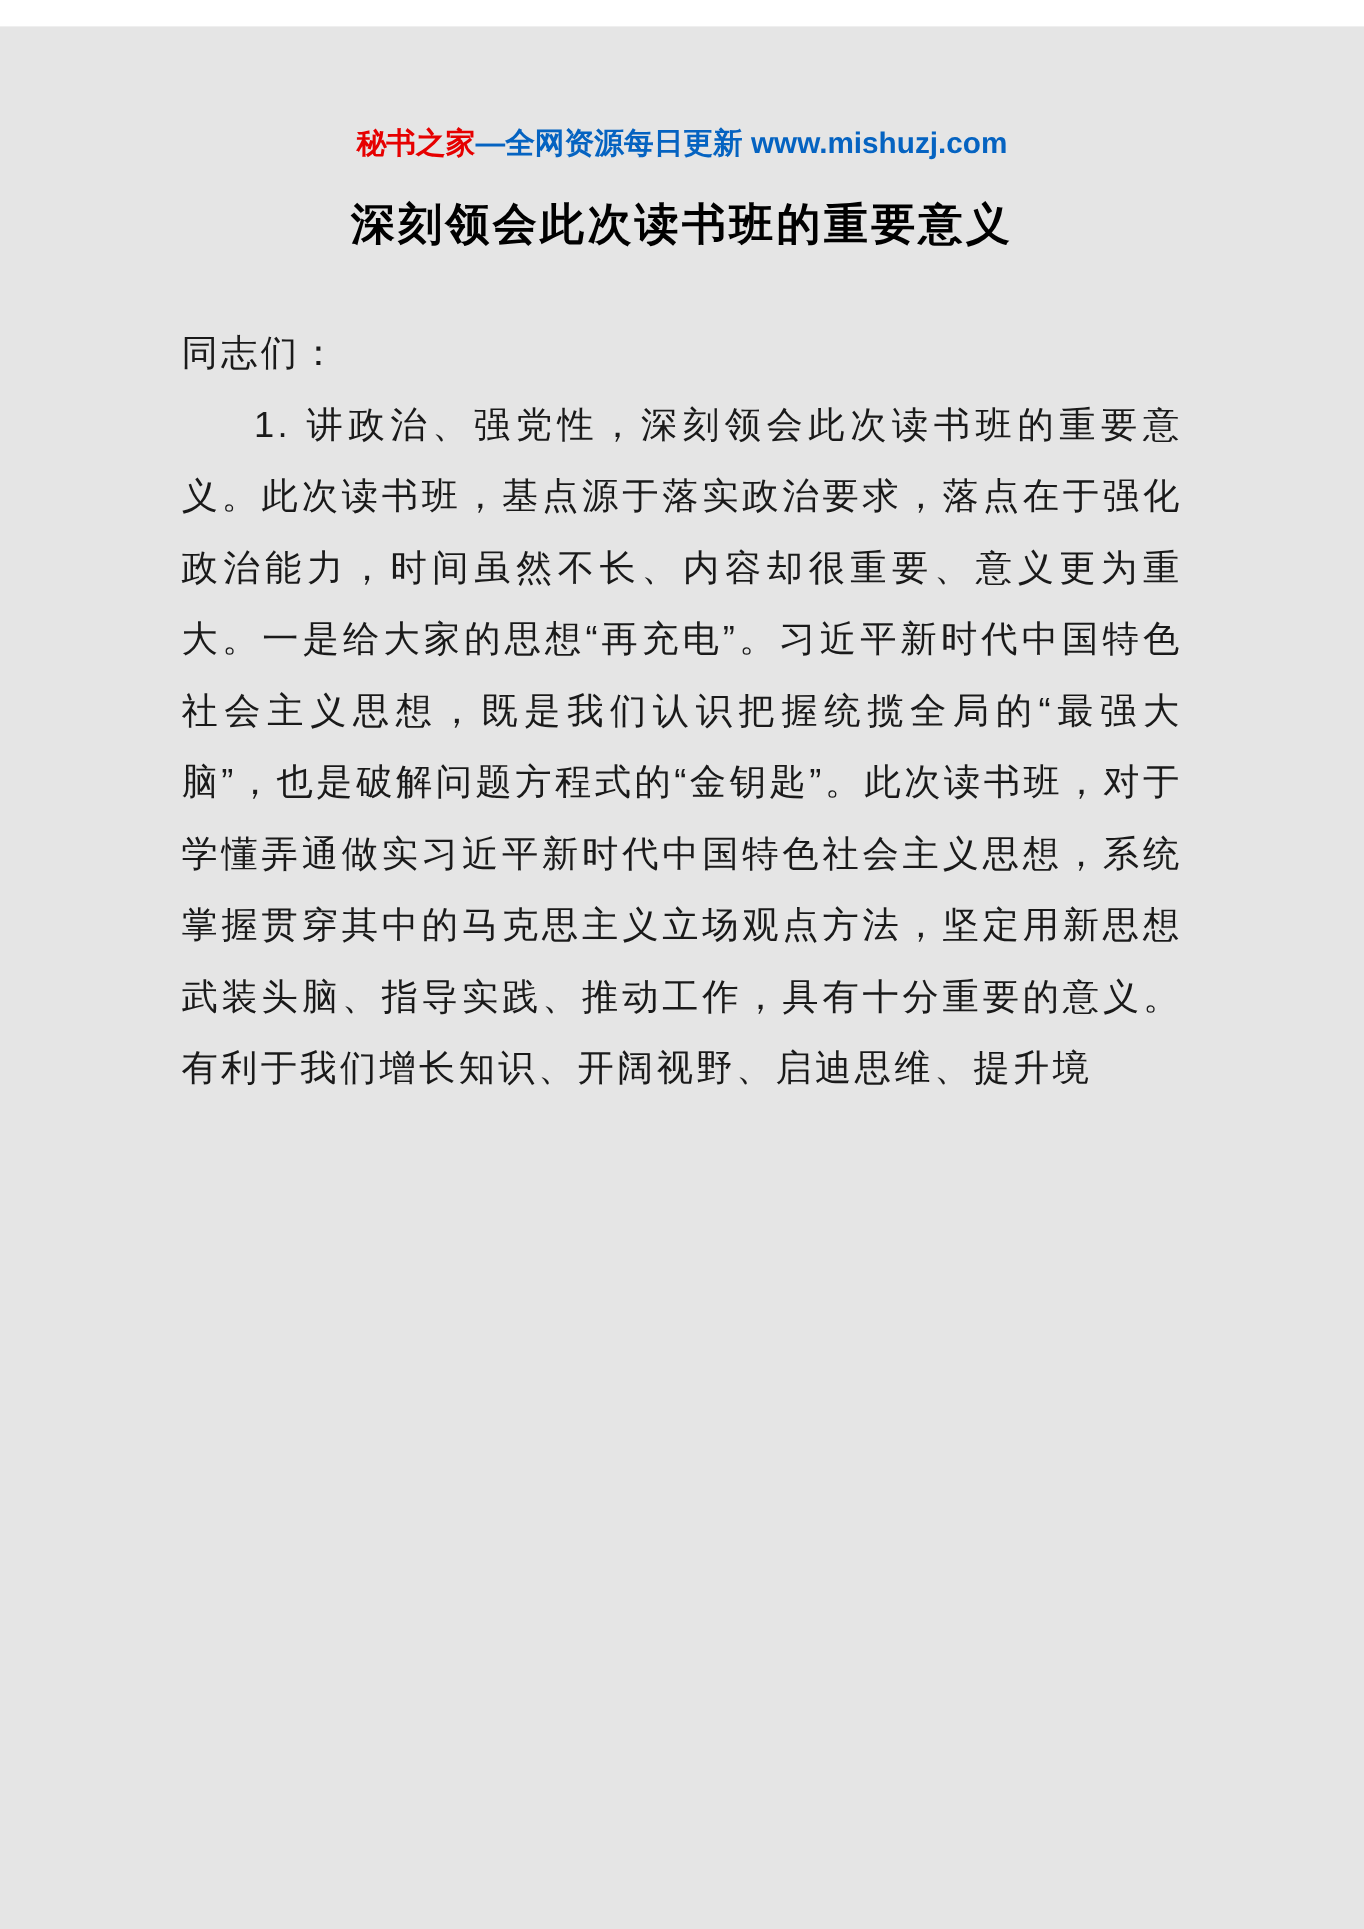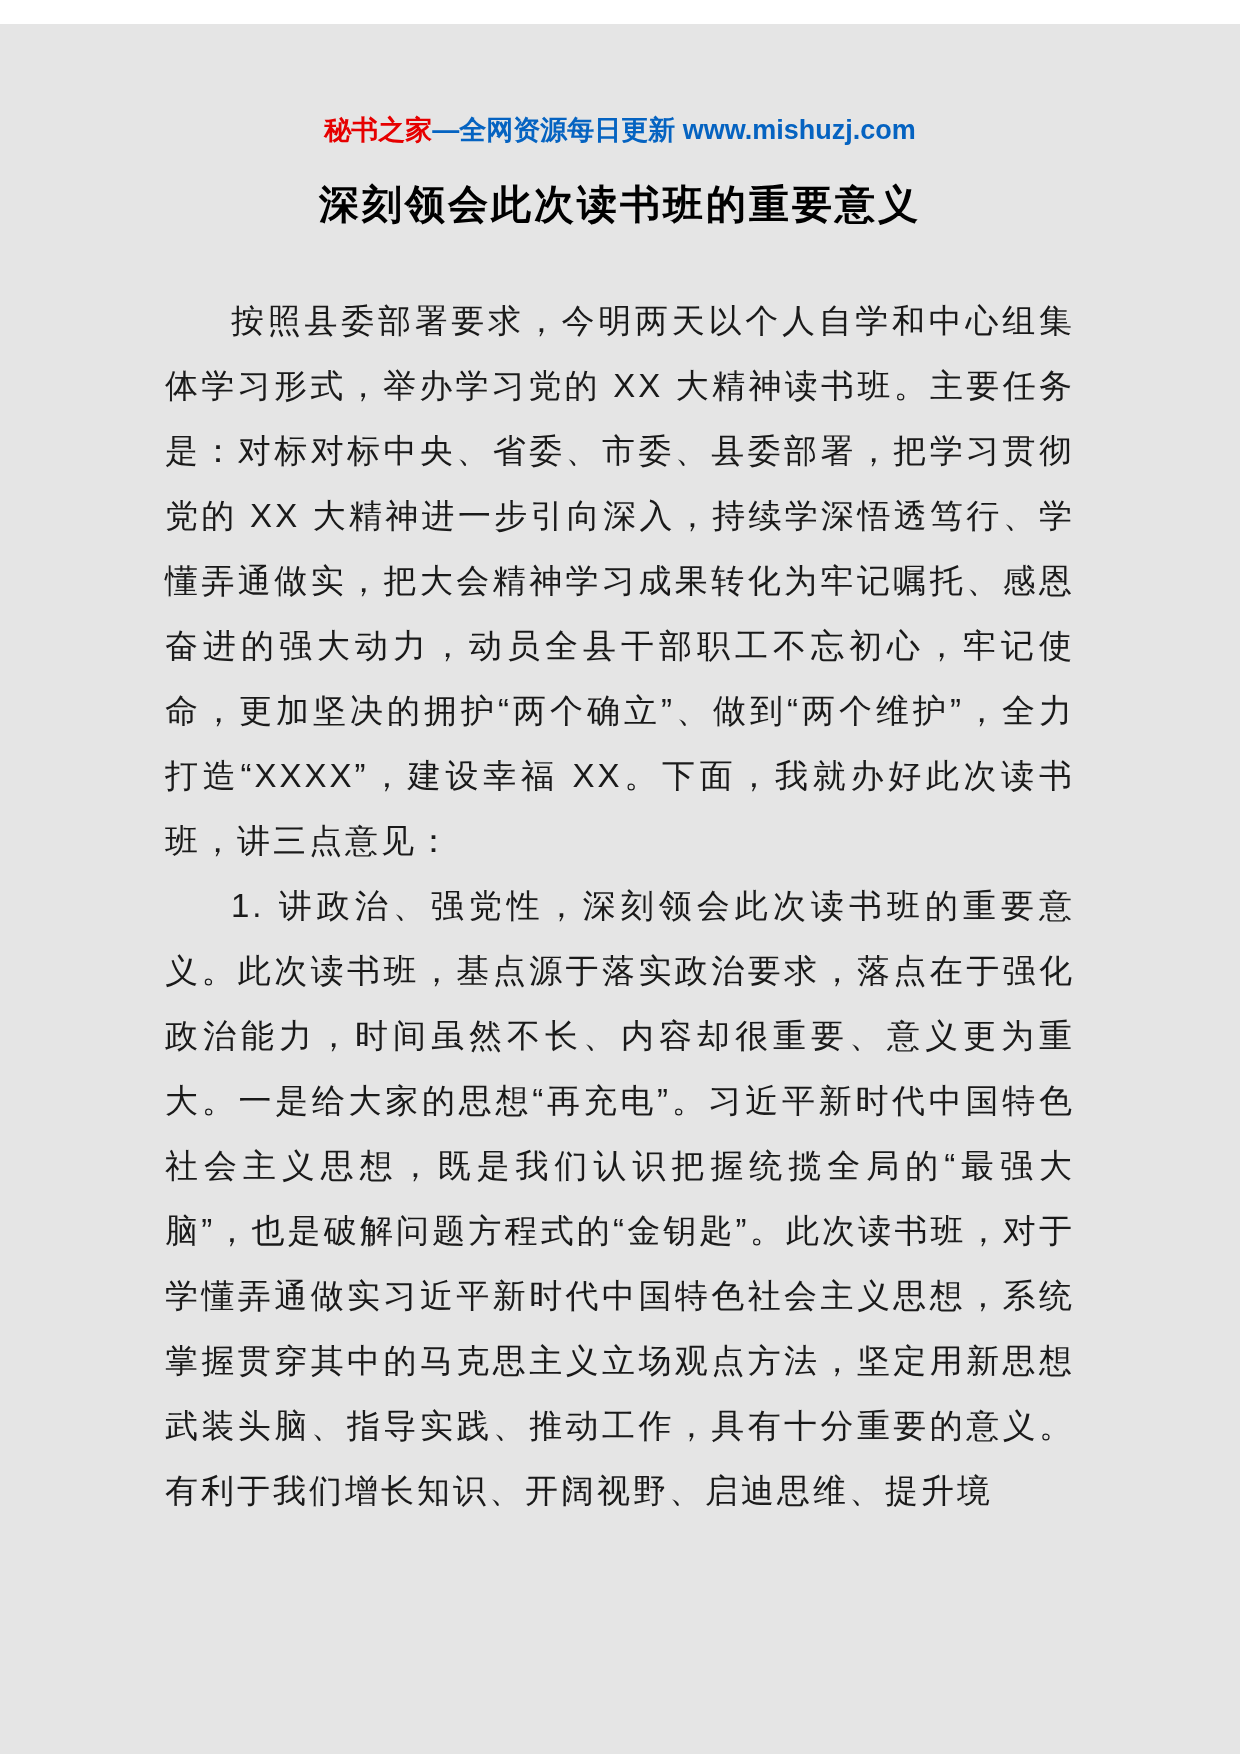--- a/index.html
+++ b/index.html
@@ -59,17 +59,17 @@
 
 <div class="page">
 
   <div class="site-header">
     <span class="brand" style="color: rgb(230, 0, 0);">秘书之家</span><span class="tagline" style="color: rgb(5, 99, 193);">—全网资源每日更新 www.mishuzj.com</span>
   </div>
 
   <h1 class="doc-title">深刻领会此次读书班的重要意义</h1>
 
   <div class="doc-body">
-      <p class="para indent">按照县委部署要求，今明两天以个人自学和中心组集体学习形式，举办学习党的 XX 大精神读书班。主要任务是：对标对标中央、省委、市委、县委部署，把学习贯彻党的 XX 大精神进一步引向深入，持续学深悟透笃行、学懂弄通做实，把大会精神学习成果转化为牢记嘱托、感恩奋进的强大动力，动员全县干部职工不忘初心，牢记使命，更加坚决的拥护“两个确立”、做到“两个维护”，全力打造“XXXX”，建设幸福 XX。下面，我就办好此次读书班，讲三点意见：</p>
+      <p class="para">同志们：</p>
       <p class="para indent">1. 讲政治、强党性，深刻领会此次读书班的重要意义。此次读书班，基点源于落实政治要求，落点在于强化政治能力，时间虽然不长、内容却很重要、意义更为重大。一是给大家的思想“再充电”。习近平新时代中国特色社会主义思想，既是我们认识把握统揽全局的“最强大脑”，也是破解问题方程式的“金钥匙”。此次读书班，对于学懂弄通做实习近平新时代中国特色社会主义思想，系统掌握贯穿其中的马克思主义立场观点方法，坚定用新思想武装头脑、指导实践、推动工作，具有十分重要的意义。有利于我们增长知识、开阔视野、启迪思维、提升境</p>
     </div>
 
 </div>
 
 </body></html>

